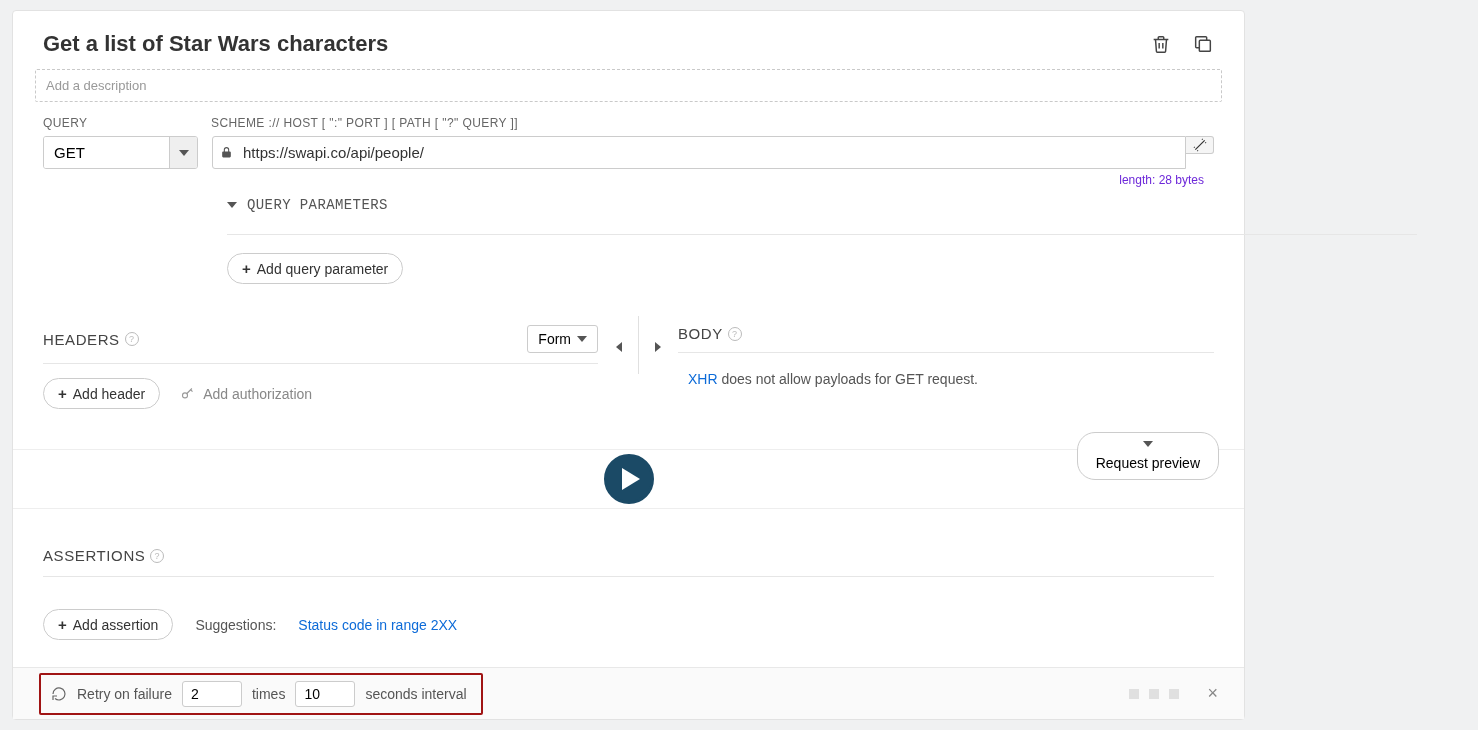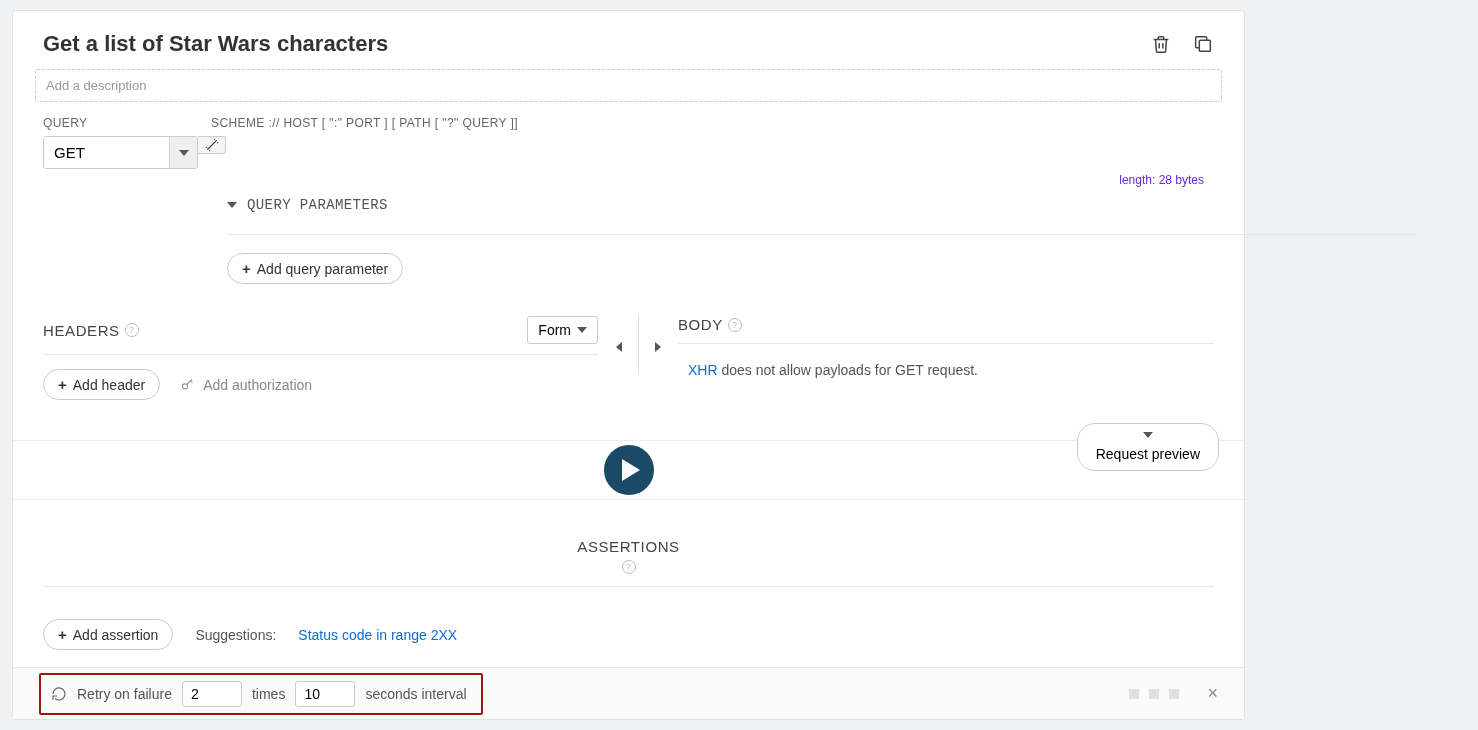--- a/index.html
+++ b/index.html
@@ -37,36 +37,36 @@
   .plus { font-weight:700; font-size:15px; }
   
   .hb-row { display:flex; padding:32px 30px 0 30px; align-items:flex-start; }
   .hb-left { width:555px; }
   .hb-divider { display:flex; align-items:center; justify-content:center; gap:16px; width:80px; }
   .hb-divider .vline { width:1px; height:58px; background:#e0e0e0; }
   .arrow-col { color:#555; padding-top:4px; cursor:pointer; }
   .arrow-tri-l { width:0;height:0;border-top:5px solid transparent;border-bottom:5px solid transparent;border-right:6px solid #555; }
   .arrow-tri-r { width:0;height:0;border-top:5px solid transparent;border-bottom:5px solid transparent;border-left:6px solid #555; }
   .hb-right { flex:1; }
-  .sec-head { display:flex; align-items:center; justify-content:space-between; border-bottom:1px solid #e6e6e6; padding-bottom:10px; }
+  .sec-head { display:flex; align-items:center; justify-content:space-between; border-bottom:1px solid #e6e6e6; padding-bottom:10px;margin-top:9px; }
   .sec-title { font-size:15px; letter-spacing:.6px; color:#444; display:flex; align-items:center; gap:5px;}
   .help-circ { width:14px; height:14px; border:1px solid #bbb; border-radius:50%; font-size:9px; color:#bbb; display:inline-flex; align-items:center; justify-content:center; vertical-align:super;}
   .form-dd { border:1px solid #ccc; border-radius:3px; padding:5px 10px; font-size:14px; display:flex; align-items:center; gap:6px; cursor:pointer; }
   .sec-body { padding:14px 0 0 0; display:flex; align-items:center; gap:20px;}
   .auth-link { display:inline-flex; align-items:center; gap:8px; color:#888; font-size:14px; cursor:pointer;}
   .body-msg { padding:18px 0 0 10px; font-size:14px; color:#555;}
   .body-msg .xhr { color:#0d6bd8; }
   
   .req-preview-row { position:relative; margin-top:40px; height:60px; border-top:1px solid #eee; border-bottom:1px solid #eee;}
   .req-preview { position:absolute; right:25px; top:-18px; background:#fff; border:1px solid #ccc; border-radius:18px; padding:8px 18px; font-size:14px; display:flex; align-items:center; gap:8px; cursor:pointer;flex-direction:column;}
   .play-btn { position:absolute; left:50%; top:50%; transform:translate(-50%,-50%); width:50px; height:50px; border-radius:50%; background:#1b4a66; display:flex; align-items:center; justify-content:center; cursor:pointer; border:3px solid #1b4a66;}
   .play-btn .tri { width:0;height:0;border-top:11px solid transparent;border-bottom:11px solid transparent;border-left:18px solid #fff; margin-left:4px;}
   
   .assert-head { padding:38px 30px 0 30px; }
-  .assert-title { font-size:15px; letter-spacing:.6px; color:#444; display:flex; align-items:center; gap:5px; border-bottom:1px solid #e6e6e6; padding-bottom:12px;flex-direction:column;}
+  .assert-title { font-size:15px; letter-spacing:.6px; color:#444; display:flex; align-items:center; gap:5px; border-bottom:1px solid #e6e6e6; padding-bottom:12px;}
   .assert-body { padding:32px 30px 0 30px; display:flex; align-items:center; gap:22px; font-size:14px;}
   .sugg-label { color:#555;}
   .sugg-link { color:#0d6bd8; cursor:pointer;}
   
   .retry-bar { position:absolute; left:0; right:0; bottom:0; height:52px; background:#fafafa; border-top:1px solid #e8e8e8; display:flex; align-items:center; padding:0 26px; font-size:14px; color:#555;}
   .retry-box { display:flex; align-items:center; gap:10px; border:2px solid #a01414; padding:6px 14px 6px 10px; border-radius:2px;}
   .retry-input { width:60px; padding:4px 8px; border:1px solid #ccc; border-radius:3px; font-size:14px; }
   .retry-right { margin-left:auto; display:flex; align-items:center; gap:10px;}
   .dot-sq { width:10px; height:10px; background:#e0e0e0; }
   .close-x { color:#888; cursor:pointer; font-size:18px; margin-left:18px;}
@@ -104,20 +104,28 @@
       <div>SCHEME :// HOST [ ":" PORT ] [ PATH [ "?" QUERY ]]</div>
     </div>
 
     <div class="url-row">
       <div class="method-select">
         <div class="method-val">GET</div>
         <div class="method-caret">
             <div class="caret-down" style="margin:0;"></div>
           </div>
       </div>
+      <div class="url-box">
+        <div class="lock-area">
+          <svg width="13" height="13" viewBox="0 0 24 24" fill="#555">
+              <path d="M12 2a5 5 0 0 0-5 5v3H6a2 2 0 0 0-2 2v7a2 2 0 0 0 2 2h12a2 2 0 0 0 2-2v-7a2 2 0 0 0-2-2h-1V7a5 5 0 0 0-5-5zm-3 5a3 3 0 1 1 6 0v3H9z"></path>
+            </svg>
+        </div>
+        <input class="url-input" value="https://swapi.co/api/people/" style="">
+      </div>
       <div class="wand-btn">
         <svg width="16" height="16" viewBox="0 0 24 24" fill="none" stroke="#333" stroke-width="1.8">
             <path d="M5 19L19 5M15 3l1 1M20 8l1 1M3 15l1 1M8 20l1 1"></path>
           </svg>
       </div>
     </div>
 
     <div class="length-row">
         <span>length: 28 bytes</span>
       </div>

